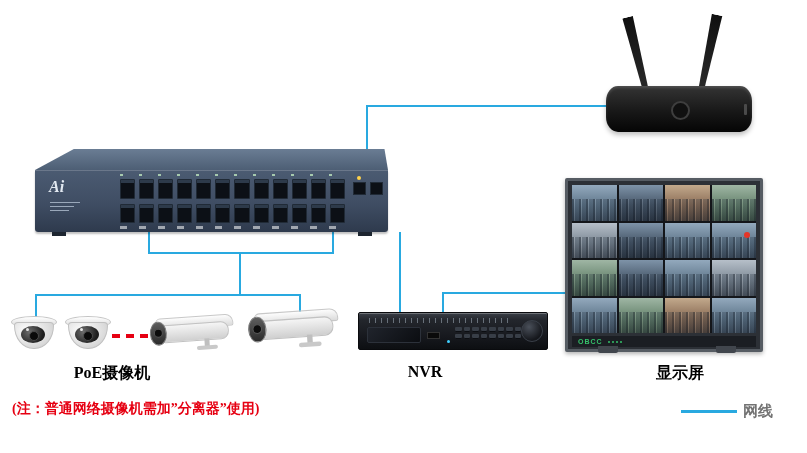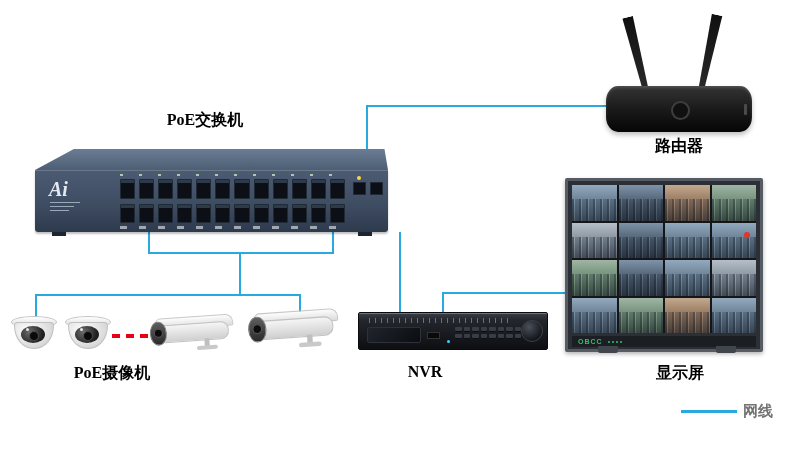--- a/index.html
+++ b/index.html
@@ -27,21 +27,21 @@
   .cable.v{width:2px;} .cable.h{height:2px;}
 
   
   .sw-top{position:absolute;left:35px;top:149px;width:353px;height:21px;
           clip-path:polygon(11% 0,99% 0,100% 100%,0% 100%);
           background:linear-gradient(180deg,#6a7d94,#4d5e74);}
   .sw-face{position:absolute;left:35px;top:170px;width:353px;height:62px;
            background:linear-gradient(180deg,#4b5b72 0%,#3f4d63 55%,#2e3a4d 100%);
            border-radius:0 0 3px 3px;box-shadow:inset 0 1px 0 rgba(255,255,255,.18),0 2px 2px rgba(0,0,0,.25);}
   .sw-brand{position:absolute;left:14px;top:8px;color:#e2e9f1;font-family:"Liberation Serif",serif;
-            font-style:italic;font-weight:bold;font-size:20px;}
+            font-style:italic;font-weight:bold;font-size:16px;}
   .sw-spec{position:absolute;left:15px;top:32px;}
   .sw-spec i{display:block;height:1px;background:#9aa8ba;margin-bottom:3px;}
   .sw-spec i:nth-child(1){width:30px}.sw-spec i:nth-child(2){width:24px}.sw-spec i:nth-child(3){width:19px}
   .sw-ports{position:absolute;left:85px;top:9px;width:225px;height:44px;display:grid;
             grid-template-columns:repeat(12,1fr);grid-template-rows:1fr 1fr;gap:5px 4px;}
   .port{background:#0c1016;border:1px solid #202a36;border-radius:1px;
         box-shadow:inset 0 3px 0 #2d3a4a;}
   .sw-leds{position:absolute;left:85px;top:4px;width:225px;height:2px;
            background:repeating-linear-gradient(90deg,rgba(190,230,190,.8) 0 3px,transparent 3px 19px);}
   .sw-portlabels{position:absolute;left:85px;top:56px;width:225px;height:3px;
@@ -145,21 +145,20 @@
   <div class="cable h" style="left:148px;top:252px;width:186px;"></div>
   <div class="cable v" style="left:239px;top:252px;height:44px;"></div>
   <div class="cable h" style="left:35px;top:294px;width:266px;"></div>
   <div class="cable v" style="left:35px;top:294px;height:24px;"></div>
   <div class="cable v" style="left:299px;top:294px;height:22px;"></div>
   <div class="cable v" style="left:399px;top:232px;height:81px;"></div>
   <div class="cable v" style="left:442px;top:292px;height:21px;"></div>
   <div class="cable h" style="left:442px;top:292px;width:124px;"></div>
 
 
-  <div class="cn-label" style="left:145px;top:110px;width:120px;">PoE交换机</div>
   <div class="sw-top"></div>
   <div class="sw-face">
     <div class="sw-brand">Ai</div>
     <div class="sw-spec">
         <i></i>
         <i></i>
         <i></i>
       </div>
     <div class="sw-leds"></div>
     <div class="sw-ports">
@@ -197,21 +196,20 @@
   </div>
   <div class="sw-foot" style="left:52px;"></div>
   <div class="sw-foot" style="left:358px;"></div>
 
   <div class="antenna" style="left:630px;top:16px;transform:rotate(-14deg);"></div>
   <div class="antenna" style="left:702px;top:14px;transform:rotate(12deg);"></div>
   <div class="router-body">
     <div class="router-ring"></div>
     <div class="router-mark"></div>
   </div>
-  <div class="cn-label" style="left:629px;top:136px;width:100px;">路由器</div>
 
   <div class="wall">
     <div class="wall-grid">
         <div class="cell"></div>
         <div class="cell"></div>
         <div class="cell"></div>
         <div class="cell"></div>
         <div class="cell"></div>
         <div class="cell"></div>
         <div class="cell"></div>
@@ -294,16 +292,17 @@
   <div class="bullet big" style="left:250px;top:312px;">
     <div class="bullet-hood"></div>
     <div class="bullet-body"></div>
     <div class="bullet-front"></div>
     <div class="bullet-lens"></div>
     <div class="bullet-stem"></div>
     <div class="bullet-base"></div>
   </div>
   <div class="cn-label" style="left:52px;top:363px;width:120px;">PoE摄像机</div>
 
+  <div class="note">(注：普通网络摄像机需加”分离器”使用)</div>
   <div class="legend-line"></div>
   <div class="legend-label">网线</div>
 
 </div>
 
 </body></html>

